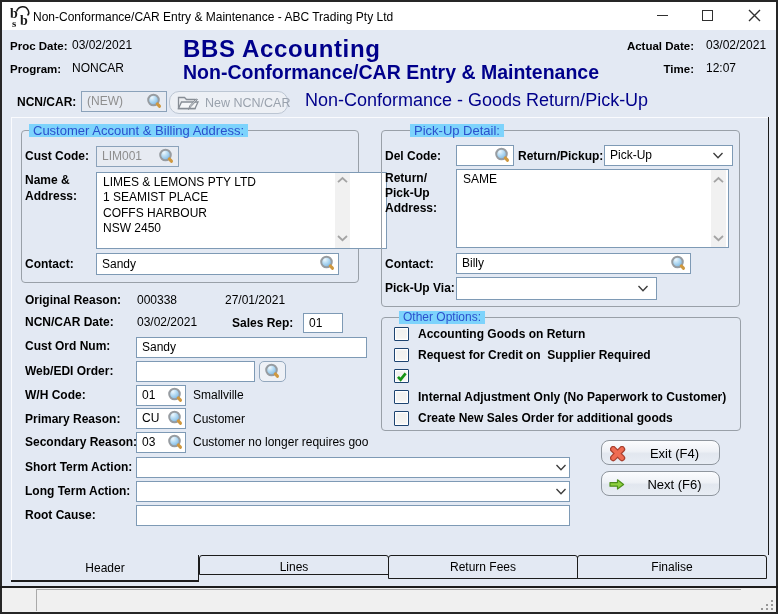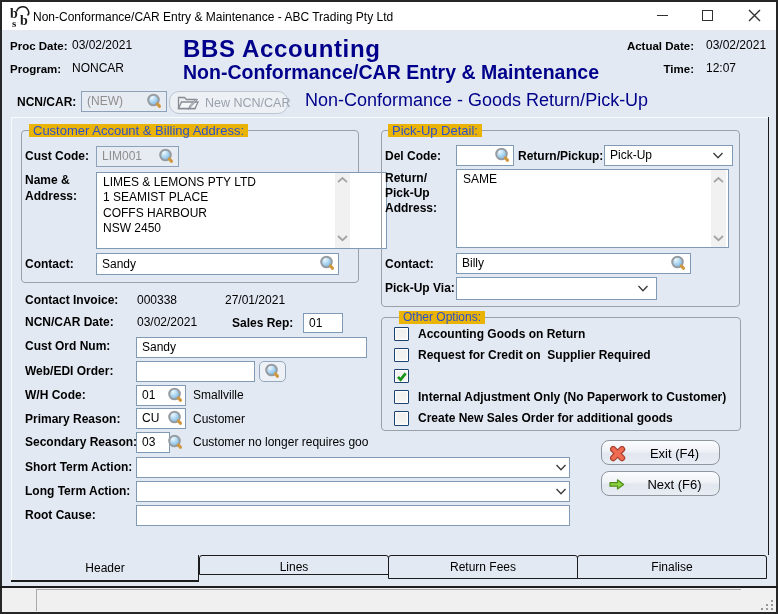--- a/index.html
+++ b/index.html
@@ -3,21 +3,21 @@
 <style>
 html,body{margin:0;padding:0;}
 *{box-sizing:border-box;}
 #page{position:relative;width:778px;height:614px;background:#e3e9f3;overflow:hidden;font-family:"Liberation Sans",sans-serif;}
 .abs{position:absolute;}
 .lb{position:absolute;font:bold 12px "Liberation Sans",sans-serif;color:#000;white-space:nowrap;line-height:14px;}
 .tx{position:absolute;font:12px "Liberation Sans",sans-serif;color:#000;white-space:nowrap;line-height:14px;}
 .in{position:absolute;background:#fff;border:1px solid #7e9ab5;font:12px "Liberation Sans",sans-serif;color:#000;line-height:19px;padding:0 0 0 5px;white-space:nowrap;}
 .dis{background:#e7ebf2;color:#8e8e8e;border-color:#8ba2ba;}
 .fs{position:absolute;border:1px solid #99a0a8;border-radius:4px;}
-.lg{position:absolute;font:13px "Liberation Sans",sans-serif;color:#2b50cc;background:#eab308;padding:0 4px;white-space:nowrap;line-height:13px;}
+.lg{position:absolute;font:13px "Liberation Sans",sans-serif;color:#2b50cc;background:#7dd3fc;padding:0 4px;white-space:nowrap;line-height:13px;}
 .cb{position:absolute;width:14.5px;height:14.5px;background:linear-gradient(#eff0ee,#f5f5f3);border:1.7px solid #1d4470;border-radius:1px;box-shadow:inset 0 0 0 1.2px #fff;}
 .sb{position:absolute;width:15px;background:#f1f1f1;}
 .chev{position:absolute;}
 .tab{position:absolute;border:1px solid #1c1c1c;border-radius:3px 3px 0 0;font:12px "Liberation Sans",sans-serif;text-align:center;line-height:22px;color:#000;}
 .btn{position:absolute;width:119px;height:25px;border:1px solid #8f969e;border-radius:8px;background:linear-gradient(#fbfcfe,#eef1f6 45%,#e2e7ef 55%,#e8edf4);}
 .btn .t{position:absolute;left:0;right:0;top:5px;text-align:center;font:13px "Liberation Sans",sans-serif;padding-left:28px;}
 </style></head>
 <body>
 <div id="page">
 <svg width="0" height="0" style="position:absolute">
@@ -117,21 +117,21 @@
 <svg class="chev" style="left:336px;top:234px" width="13" height="8">
       <use href="#chdn"></use>
     </svg>
 <div class="lb" style="left:25px;top:257px">Contact:</div>
 <div class="in" style="left:96px;top:253px;width:243px;height:22px;line-height:20px">Sandy</div>
 <svg class="abs" style="left:319px;top:255px" width="17" height="17">
       <use href="#mg"></use>
     </svg>
 
 <div class="fs" style="left:381px;top:130px;width:359px;height:177px"></div>
-<div class="lg" style="left:388px;top:124px">Pick-Up Detail:</div>
+<div class="lg" style="left:410px;top:124px">Pick-Up Detail:</div>
 <div class="lb" style="left:385px;top:149px">Del Code:</div>
 <div class="in" style="left:456px;top:145px;width:58px;height:21px"></div>
 <svg class="abs" style="left:494px;top:147px" width="17" height="17">
       <use href="#mg"></use>
     </svg>
 <div class="lb" style="left:518px;top:149px">Return/Pickup:</div>
 <div class="in" style="left:604px;top:145px;width:129px;height:21px">Pick-Up</div>
 <svg class="chev" style="left:712px;top:152px" width="12" height="8">
       <use href="#selv"></use>
     </svg>
@@ -148,21 +148,21 @@
 <div class="in" style="left:456px;top:253px;width:235px;height:21px">Billy</div>
 <svg class="abs" style="left:670px;top:255px" width="17" height="17">
       <use href="#mg"></use>
     </svg>
 <div class="lb" style="left:385px;top:281px">Pick-Up Via:</div>
 <div class="in" style="left:456px;top:277px;width:201px;height:23px"></div>
 <svg class="chev" style="left:637px;top:285px" width="12" height="8">
       <use href="#selv"></use>
     </svg>
 
-<div class="lb" style="left:25px;top:293px">Contact Invoice:</div>
+<div class="lb" style="left:25px;top:293px">Original Reason:</div>
 <div class="tx" style="left:137px;top:293px">000338</div>
 <div class="tx" style="left:225px;top:293px">27/01/2021</div>
 <div class="lb" style="left:25px;top:315px">NCN/CAR Date:</div>
 <div class="tx" style="left:137px;top:315px">03/02/2021</div>
 <div class="lb" style="left:232px;top:316px">Sales Rep:</div>
 <div class="in" style="left:303px;top:313px;width:40px;height:20px;line-height:18px">01</div>
 <div class="lb" style="left:25px;top:339px">Cust Ord Num:</div>
 <div class="in" style="left:136px;top:337px;width:231px;height:21px">Sandy</div>
 <div class="lb" style="left:25px;top:364px">Web/EDI Order:</div>
 <div class="in" style="left:136px;top:361px;width:119px;height:21px"></div>
@@ -176,21 +176,21 @@
       <use href="#mg"></use>
     </svg>
 <div class="tx" style="left:193px;top:388px">Smallville</div>
 <div class="lb" style="left:25px;top:412px">Primary Reason:</div>
 <div class="in" style="left:136px;top:408px;width:50px;height:21px">CU</div>
 <svg class="abs" style="left:167px;top:410px" width="17" height="17">
       <use href="#mg"></use>
     </svg>
 <div class="tx" style="left:193px;top:412px">Customer</div>
 <div class="lb" style="left:25px;top:435px">Secondary Reason:</div>
-<div class="in" style="left:136px;top:432px;width:34px;height:21px">03</div>
+<div class="in" style="left:136px;top:432px;width:50px;height:21px">03</div>
 <svg class="abs" style="left:167px;top:434px" width="17" height="17">
       <use href="#mg"></use>
     </svg>
 <div class="tx" style="left:193px;top:435px">Customer no longer requires goo</div>
 <div class="lb" style="left:25px;top:460px">Short Term Action:</div>
 <div class="in" style="left:136px;top:457px;width:434px;height:21px"></div>
 <svg class="chev" style="left:555px;top:464px" width="12" height="8">
       <use href="#selv"></use>
     </svg>
 <div class="lb" style="left:25px;top:484px">Long Term Action:</div>

